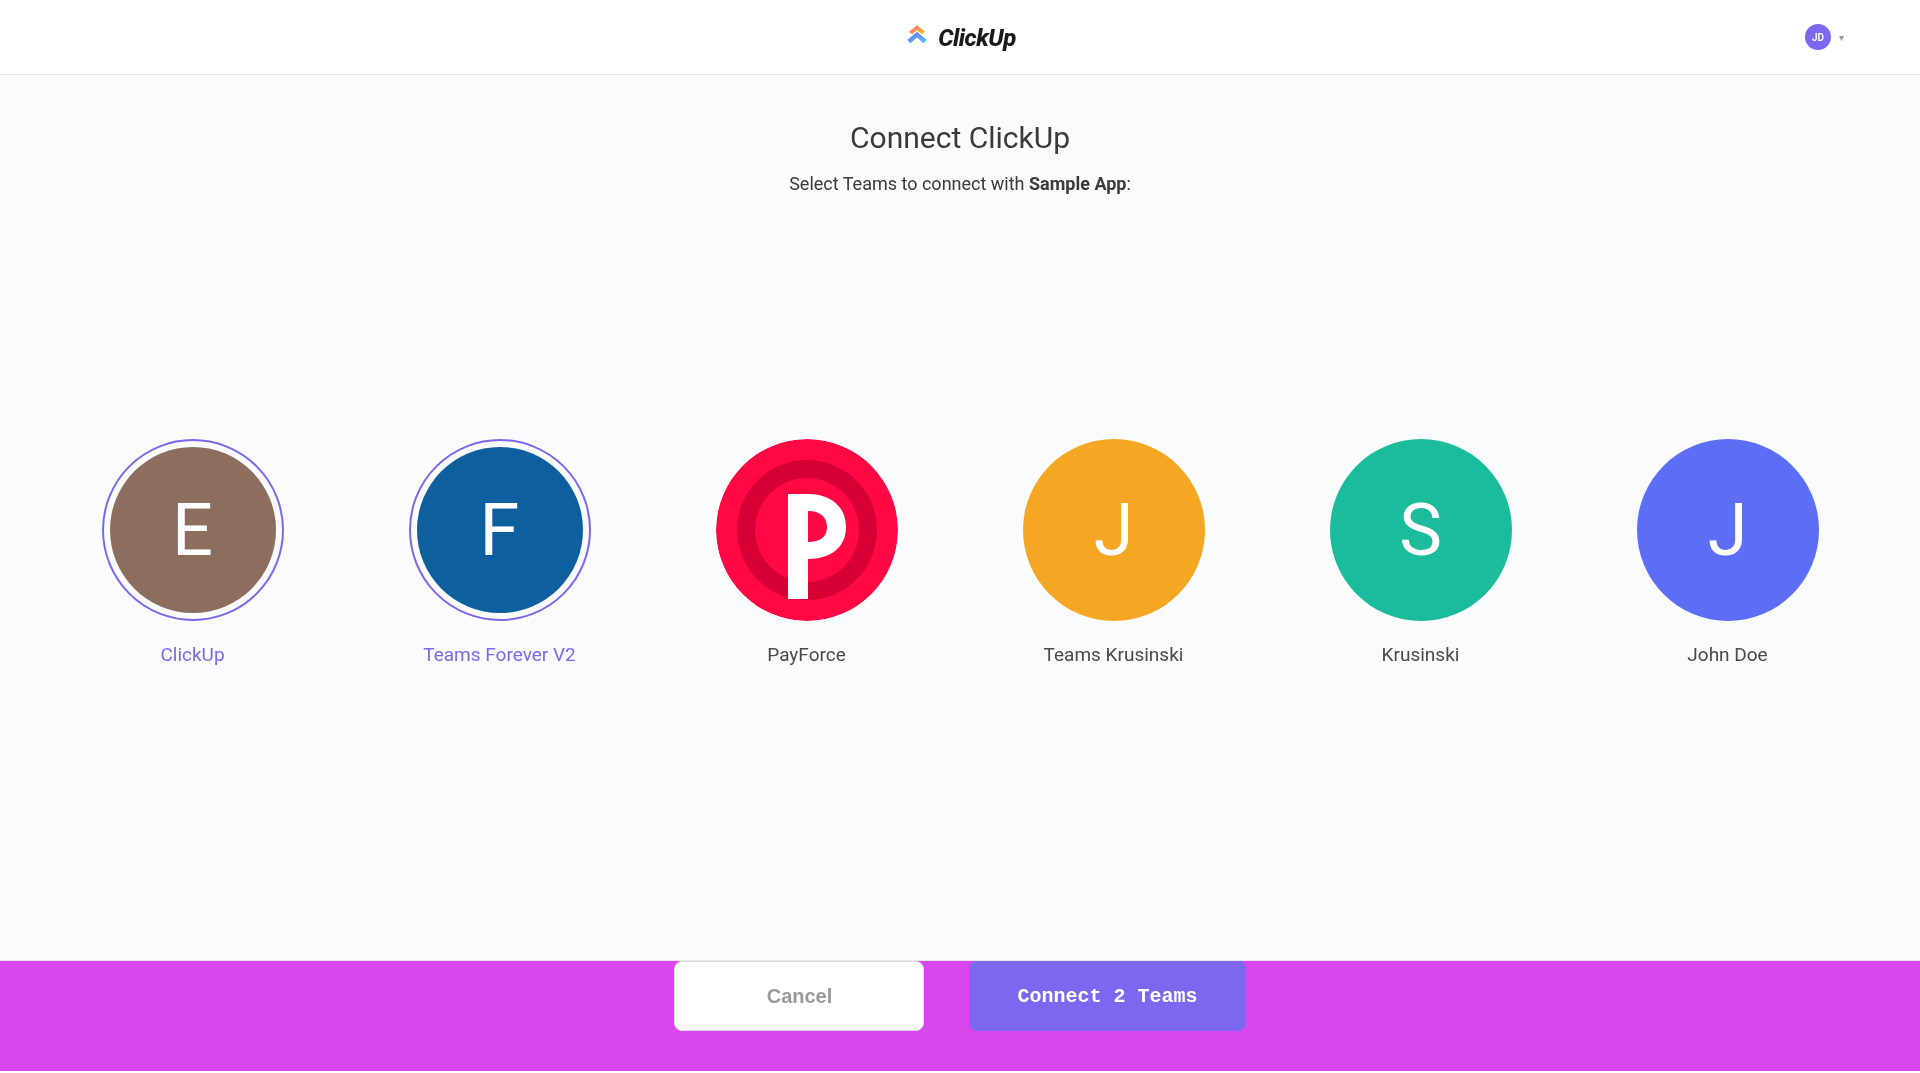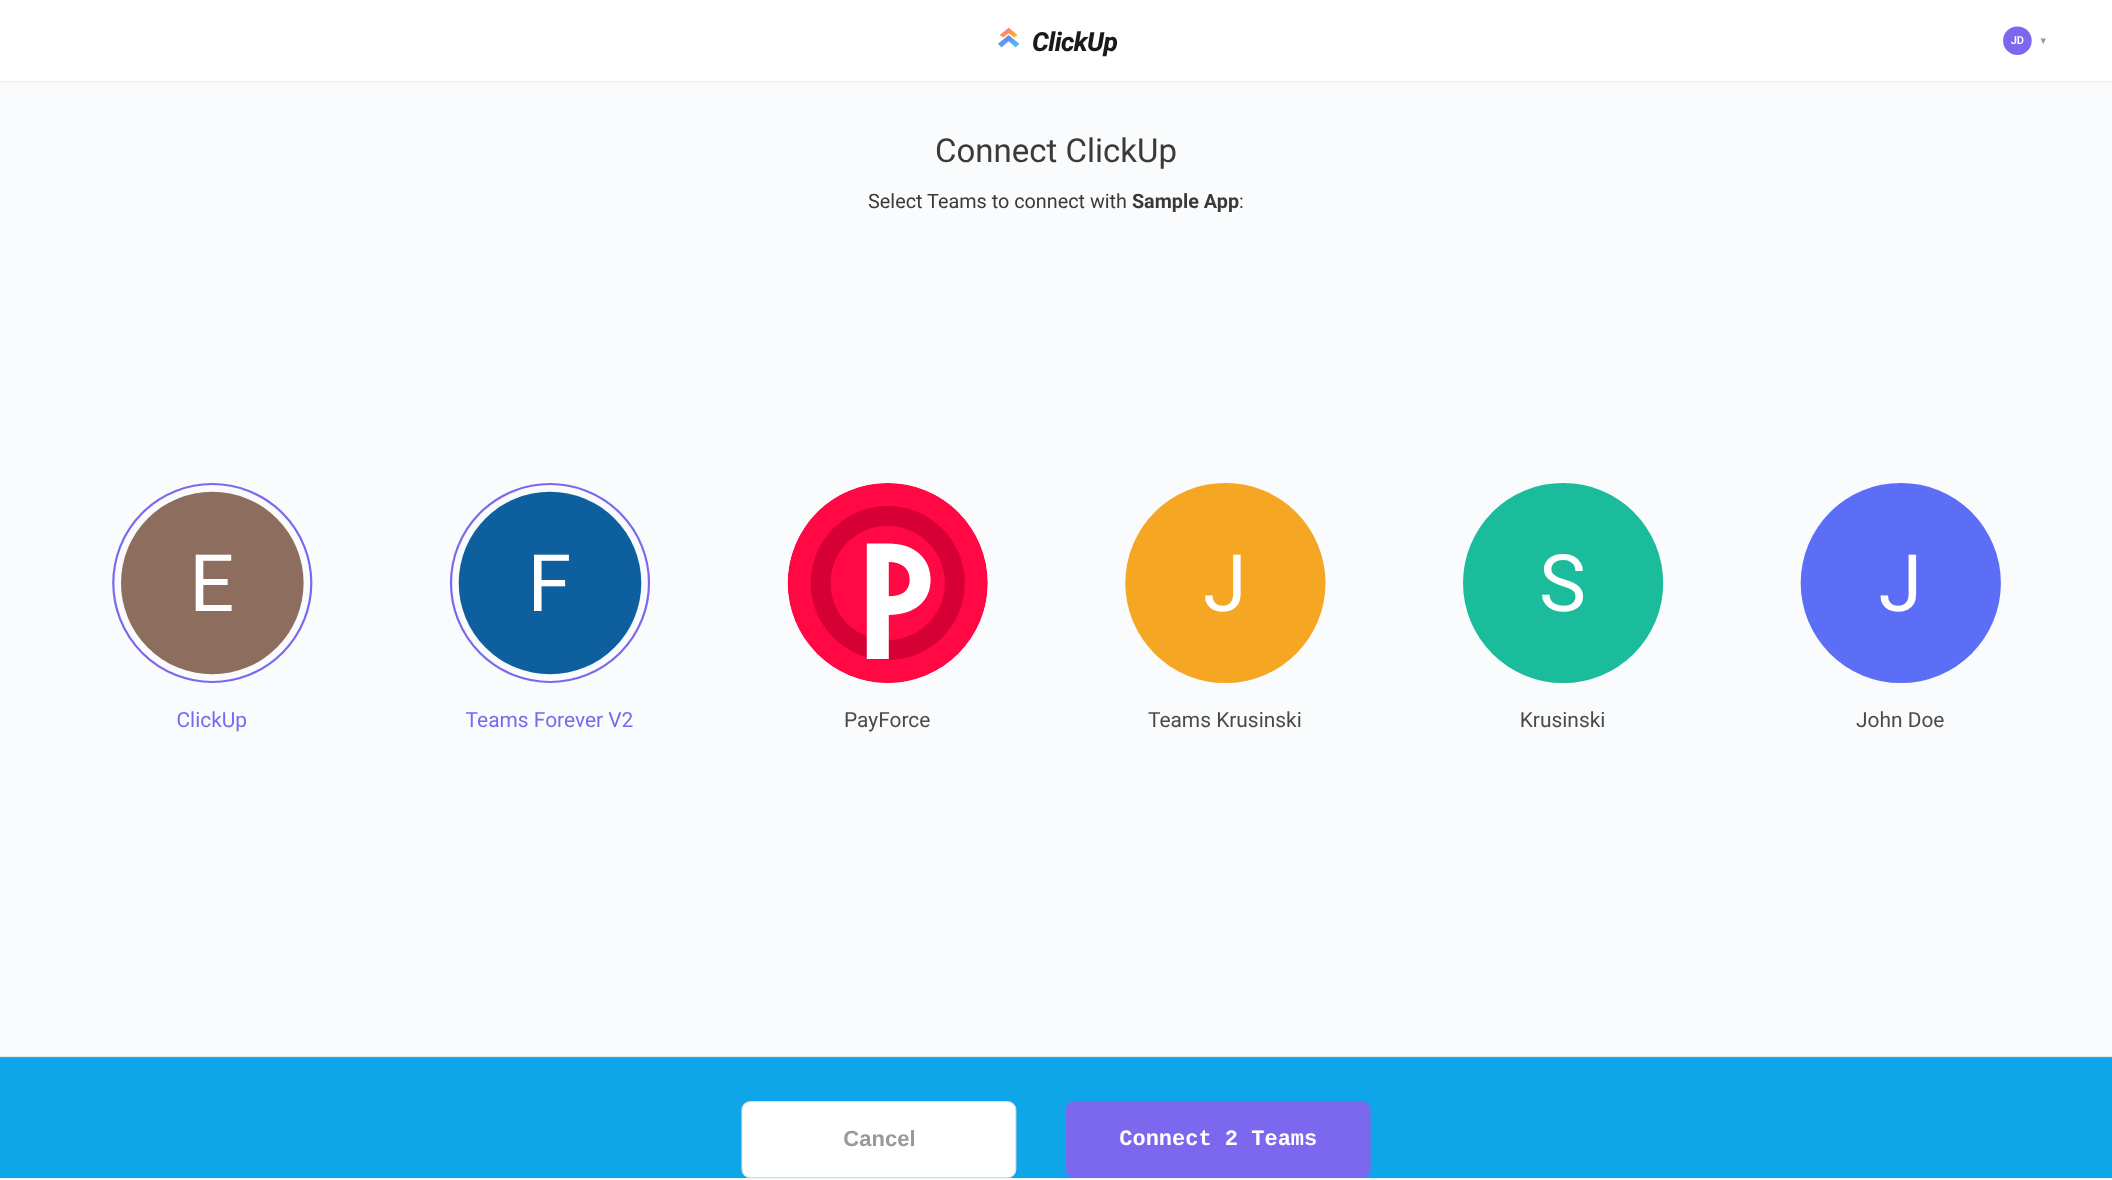--- a/index.html
+++ b/index.html
@@ -40,21 +40,21 @@
 
     .logo-text {
       font-size: 24px;
       font-weight: 800;
       color: #1a1a1a;
       letter-spacing: -0.5px;
     }
 
     .user-menu {
       position: absolute;
-      right: 60px;
+      right: 76px;
       top: 50%;
       transform: translateY(-50%);
       display: flex;
       align-items: center;
       gap: 8px;
     }
 
     .avatar-small {
       width: 26px;
       height: 26px;
@@ -156,24 +156,24 @@
 
     .payforce-logo {
       width: 100%;
       height: 100%;
       border-radius: 50%;
       overflow: hidden;
     }
 
     .footer {
       height: 111px;
-      background: #0ea5e9;
+      background: #d946ef;
       border-top: 1px solid #e8e8e8;
       display: flex;
-      align-items: flex-end;
+      align-items: flex-start;
       justify-content: center;
       gap: 45px;
     }
 
     .btn {
       height: 70px;
       padding: 0 48px;
       border-radius: 8px;
       font-size: 20px;
       font-weight: 600;

